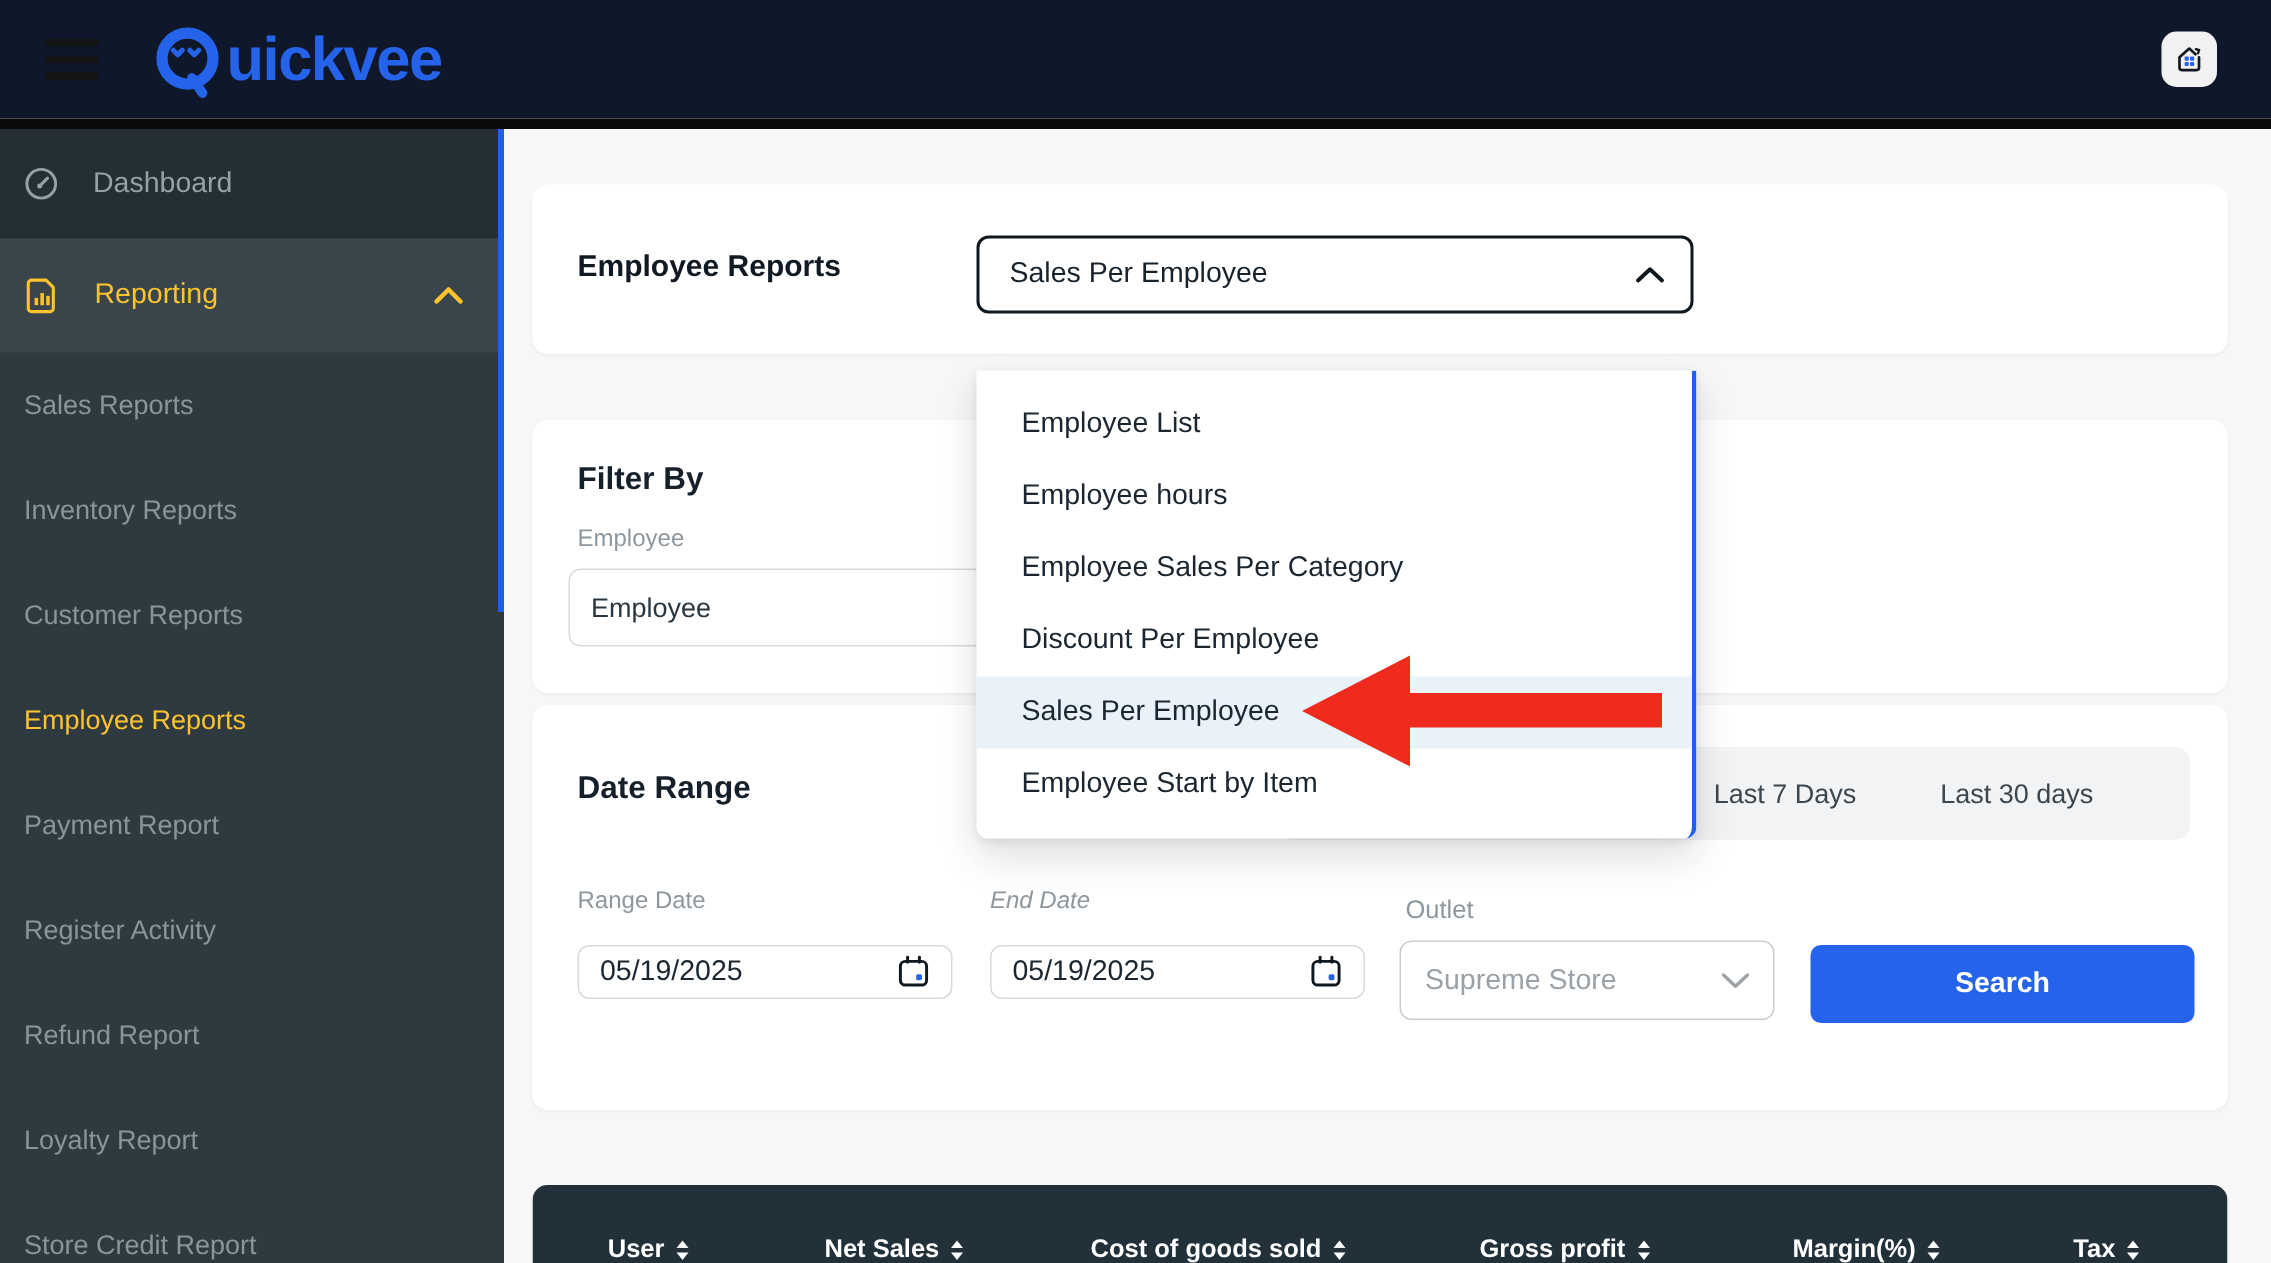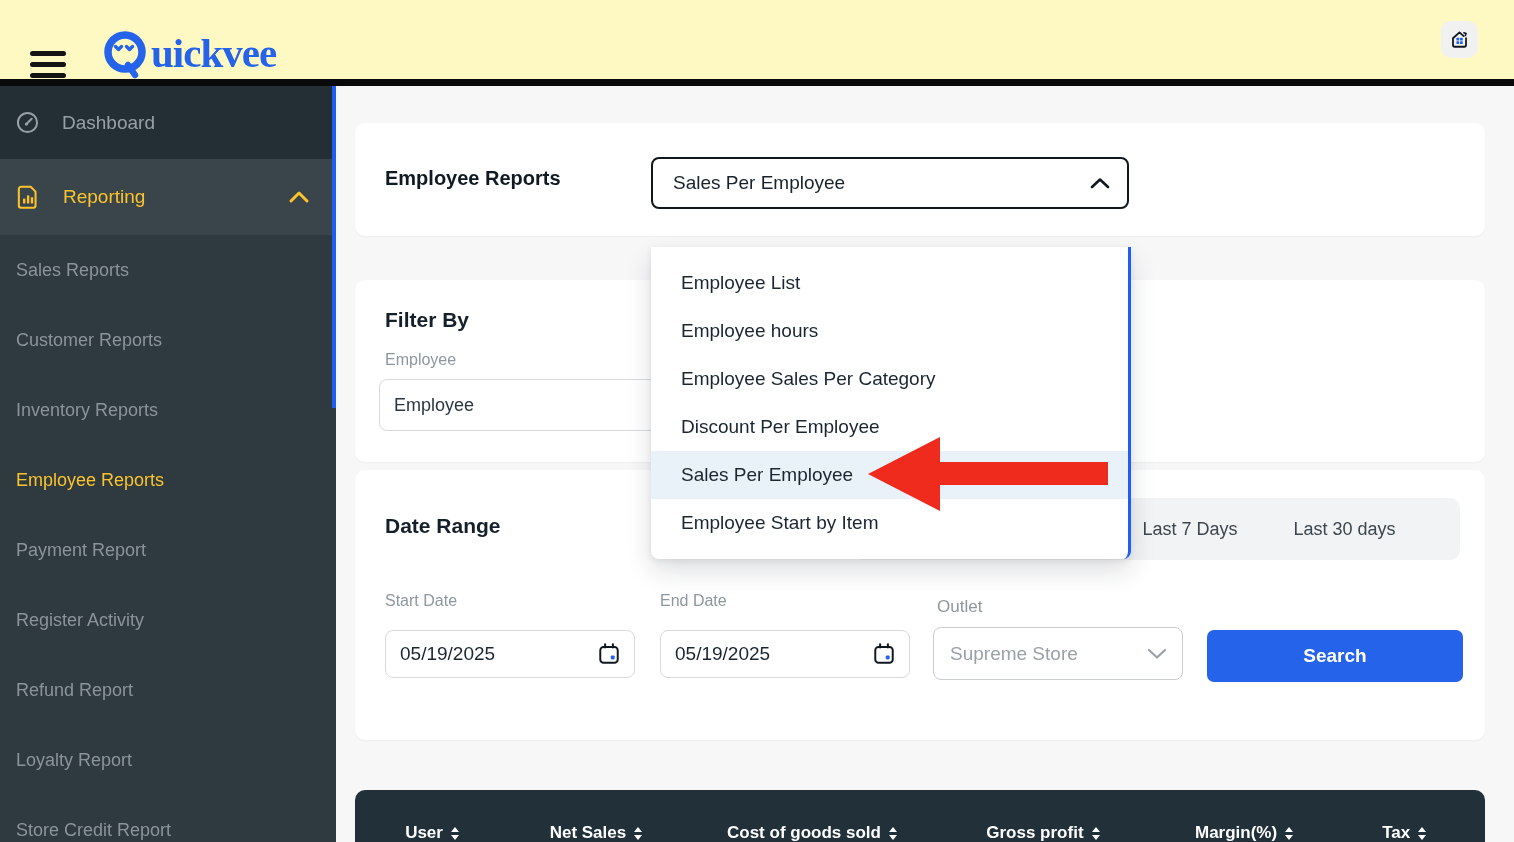--- a/index.html
+++ b/index.html
@@ -1,21 +1,21 @@
 <!DOCTYPE html>
 <html><head>
 <meta charset="utf-8">
 <style>
   * { margin:0; padding:0; box-sizing:border-box; }
   html,body { background:#ffffff; }
   body { font-family:"Liberation Sans", sans-serif; }
   .screen { position:relative; width:1514px; height:842px; overflow:hidden; background:#ffffff; }
 
   
-  .topbar { position:absolute; left:0; top:0; width:1514px; height:79px; background:#fef9c3; display:flex; align-items:flex-end;font-family:Liberation Serif, serif; }
+  .topbar { position:absolute; left:0; top:0; width:1514px; height:79px; background:#0f172a; display:flex; align-items:center; }
   .hamburger { margin-left:30px; width:38px; height:30px; display:flex; flex-direction:column; justify-content:center; gap:6px; cursor:pointer; }
   .hamburger span { display:block; width:36px; height:5px; background:#141414; border-radius:3px; }
   .logo { display:flex; align-items:center; margin-left:34px; }
   .logo-rest { color:#2563eb; font-size:41px; font-weight:bold; letter-spacing:-1px; margin-left:1px; }
   .apps-btn { position:absolute; right:36px; top:21px; width:37px; height:37px; background:#f1f1f2; border-radius:10px; display:flex; align-items:center; justify-content:center; cursor:pointer; }
   .black-bar { position:absolute; left:0; top:79px; width:1514px; height:7px; background:#0a0a0a; }
 
   
   .sidebar { position:absolute; left:0; top:86px; width:336px; height:756px; background:#2e3940; }
   .nav-row { display:flex; align-items:center; padding:0 26px 0 15px; }
@@ -50,23 +50,23 @@
   .employee-input { position:absolute; left:24px; top:99px; width:278px; height:52px; border:1px solid #d7dadc; border-radius:8px; font-size:18px; color:#2b3740; padding:0 14px; font-family:"Liberation Sans", sans-serif; background:#fff; }
 
   
   .card-date { left:19px; top:384px; width:1130px; height:270px; }
   .card-date .card-title { position:absolute; left:30px; top:44px; font-size:21px; font-weight:bold; color:#16202a; }
   .quickbar { position:absolute; left:497px; top:28px; width:608px; height:62px; background:#f2f3f4; border-radius:10px; display:flex; align-items:center; gap:56px; padding:0 30px 0 26px; }
   .quick-item { display:flex; align-items:center; gap:9px; font-size:18px; color:#3c464e; cursor:pointer; white-space:nowrap; }
   .quick-item.selected { color:#2563eb; }
   .radio-dot { width:16px; height:16px; border:5px solid #2563eb; border-radius:50%; background:#ffffff; }
   .dr-label-start { position:absolute; left:30px; top:122px; }
-  .dr-label-end   { position:absolute; left:305px; top:122px; }
+  .dr-label-end   { position:absolute; left:305px; top:122px;font-style:italic; }
   .dr-label-outlet{ position:absolute; left:582px; top:127px; font-size:17px; }
-  .date-input-wrap { position:absolute; top:160px; width:250px; height:48px; border:1px solid #d7dadc; border-radius:8px; background:#fff; display:flex; align-items:center; padding:0 13px 0 14px; }
+  .date-input-wrap { position:absolute; top:160px; width:250px; height:36px; border:1px solid #d7dadc; border-radius:8px; background:#fff; display:flex; align-items:center; padding:0 13px 0 14px; }
   .dw-start { left:30px; } .dw-end { left:305px; }
   .date-input { border:none; width:150px; font-size:19px; color:#1b2630; font-family:"Liberation Sans", sans-serif; background:transparent; }
   .date-input-wrap .cal { margin-left:auto; cursor:pointer; }
   .outlet-select { position:absolute; left:578px; top:157px; width:250px; height:53px; border:1px solid #c9cdd0; border-radius:8px; background:#fff; display:flex; align-items:center; padding:0 14px 0 16px; cursor:pointer; }
   .outlet-value { flex:1; font-size:19px; color:#9aa1a7; }
   .search-btn { position:absolute; left:852px; top:160px; width:256px; height:52px; background:#2563eb; border:none; border-radius:7px; color:#ffffff; font-size:19px; font-weight:bold; font-family:"Liberation Sans", sans-serif; cursor:pointer; }
 
   
   .card-table { left:19px; top:704px; width:1130px; height:120px; border-radius:10px; overflow:hidden; }
   .thead { height:86px; background:#22303a; display:grid; grid-template-columns:0.9fr 1.3fr 1.6fr 1.5fr 1.2fr 0.95fr; align-items:center; padding:0 10px; }
@@ -131,24 +131,24 @@
       <span class="nav-label">Reporting</span>
       <svg width="22" height="14" viewBox="0 0 22 14">
         <polyline points="3,11 11,3 19,11" fill="none" stroke="#fcc32d" stroke-width="3" stroke-linecap="round" stroke-linejoin="round"></polyline>
       </svg>
     </div>
     <div class="sub-list">
       <div class="sub-item">
           <span>Sales Reports</span>
         </div>
       <div class="sub-item">
+          <span>Inventory Reports</span>
+        </div>
+      <div class="sub-item">
           <span>Customer Reports</span>
-        </div>
-      <div class="sub-item">
-          <span>Inventory Reports</span>
         </div>
       <div class="sub-item active">
           <span>Employee Reports</span>
         </div>
       <div class="sub-item">
           <span>Payment Report</span>
         </div>
       <div class="sub-item">
           <span>Register Activity</span>
         </div>
@@ -220,21 +220,21 @@
             <span>Yesterday</span>
           </div>
         <div class="quick-item">
             <span>Last 7 Days</span>
           </div>
         <div class="quick-item">
             <span>Last 30 days</span>
           </div>
       </div>
 
-      <div class="field-label dr-label-start">Start Date</div>
+      <div class="field-label dr-label-start">Range Date</div>
       <div class="field-label dr-label-end">End Date</div>
       <div class="field-label dr-label-outlet">Outlet</div>
 
       <div class="date-input-wrap dw-start">
         <input class="date-input" type="text" value="05/19/2025" style="">
         <svg class="cal" width="24" height="24" viewBox="0 0 22 22">
           <rect x="3" y="4.5" width="16" height="14.5" rx="3" fill="none" stroke="#10181f" stroke-width="1.8"></rect>
           <line x1="7.4" y1="2" x2="7.4" y2="5" stroke="#10181f" stroke-width="1.8" stroke-linecap="round"></line>
           <line x1="14.6" y1="2" x2="14.6" y2="5" stroke="#10181f" stroke-width="1.8" stroke-linecap="round"></line>
           <rect x="12.6" y="12.4" width="3.6" height="3.6" rx="1" fill="#2563eb"></rect>

